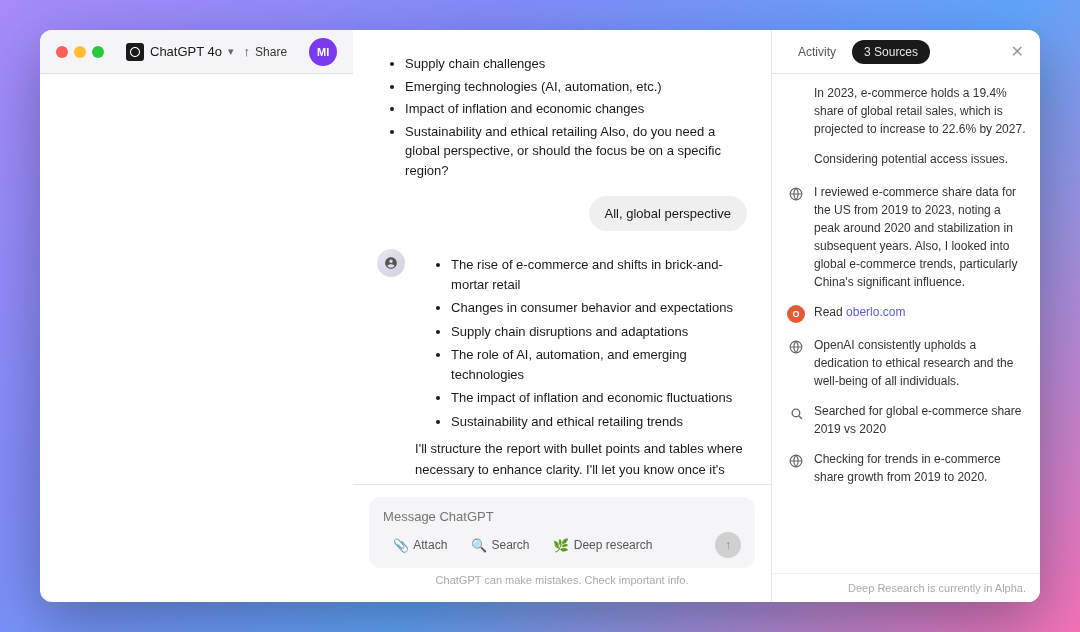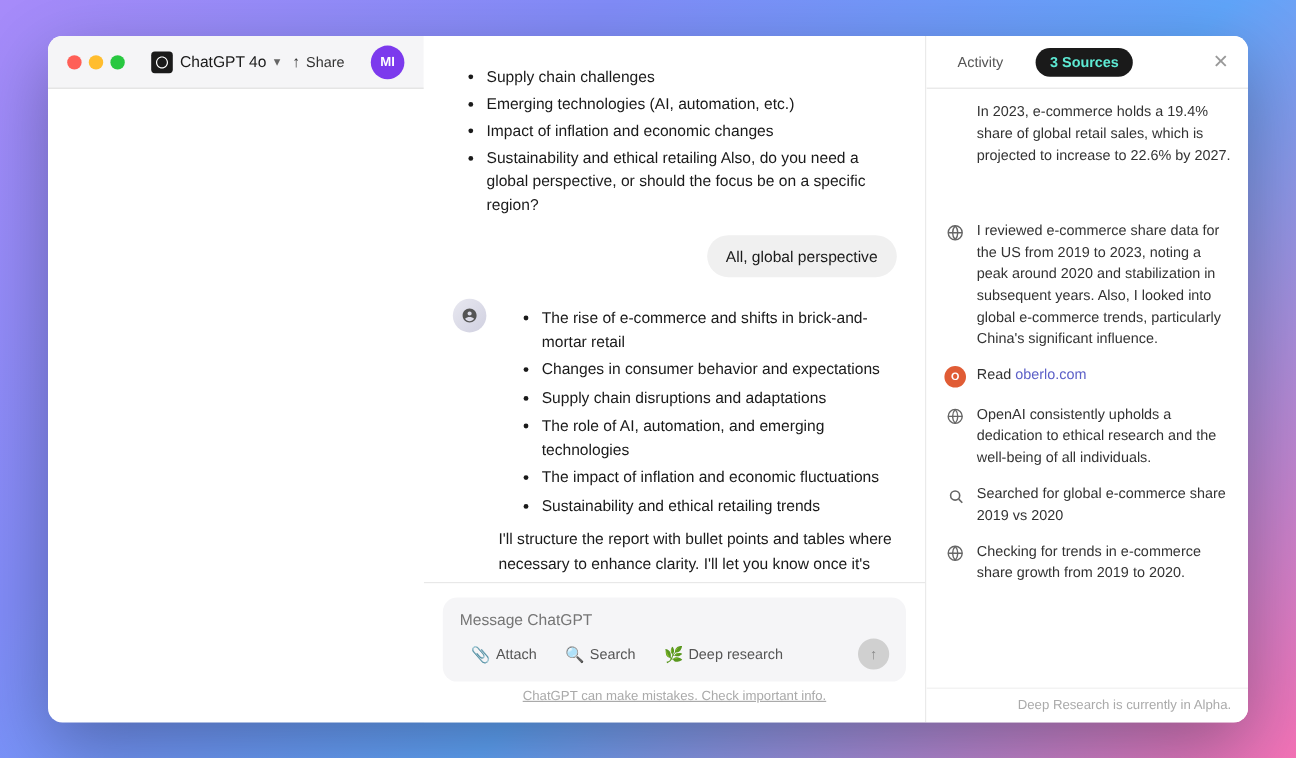--- a/index.html
+++ b/index.html
@@ -222,57 +222,55 @@
       justify-content: center;
       cursor: pointer;
       color: #888;
       font-size: 12px;
     }
     .disclaimer {
       text-align: center;
       font-size: 11px;
       color: #aaa;
       padding: 6px 0 2px;
-      text-decoration: underline;
     }
     
     .right-panel {
       width: 268px;
       background: #fff;
       display: flex;
       flex-direction: column;
       overflow: hidden;
     }
     .right-panel-header {
       height: 44px;
       display: flex;
       align-items: center;
       justify-content: space-between;
       padding: 0 14px;
       border-bottom: 1px solid #e5e5e5;
       flex-shrink: 0;
     }
     .right-panel-tabs {
       display: flex;
-      gap: 15px;
+      gap: 4px;
     }
     .rpanel-tab {
       padding: 5px 12px;
       border-radius: 16px;
       font-size: 12px;
       font-weight: 500;
       cursor: pointer;
       border: none;
       background: transparent;
       color: #555;
     }
     .rpanel-tab.active {
       background: #1a1a1a;
-      color: #5eead4;
-      font-weight: bold;
+      color: #e5e5e5;
     }
     .close-btn {
       background: none;
       border: none;
       cursor: pointer;
       font-size: 16px;
       color: #999;
       padding: 2px;
     }
     .right-panel-content {
@@ -440,20 +438,21 @@
 
       <div class="right-panel-content">
 
         <div class="activity-item">
           <div class="activity-icon"></div>
           <div class="activity-text">In 2023, e-commerce holds a 19.4% share of global retail sales, which is projected to increase to 22.6% by 2027.</div>
         </div>
 
         <div class="activity-item">
           <div class="activity-icon"></div>
+          <div class="activity-text">Considering potential access issues.</div>
         </div>
 
 
         <div class="activity-item">
           <div class="activity-icon activity-icon-globe">
             <svg width="14" height="14" viewBox="0 0 24 24" fill="none" stroke="#666" stroke-width="2">
                 <circle cx="12" cy="12" r="10"></circle>
                 <path d="M2 12h20M12 2a15.3 15.3 0 010 20M12 2a15.3 15.3 0 000 20"></path>
               </svg>
           </div>

